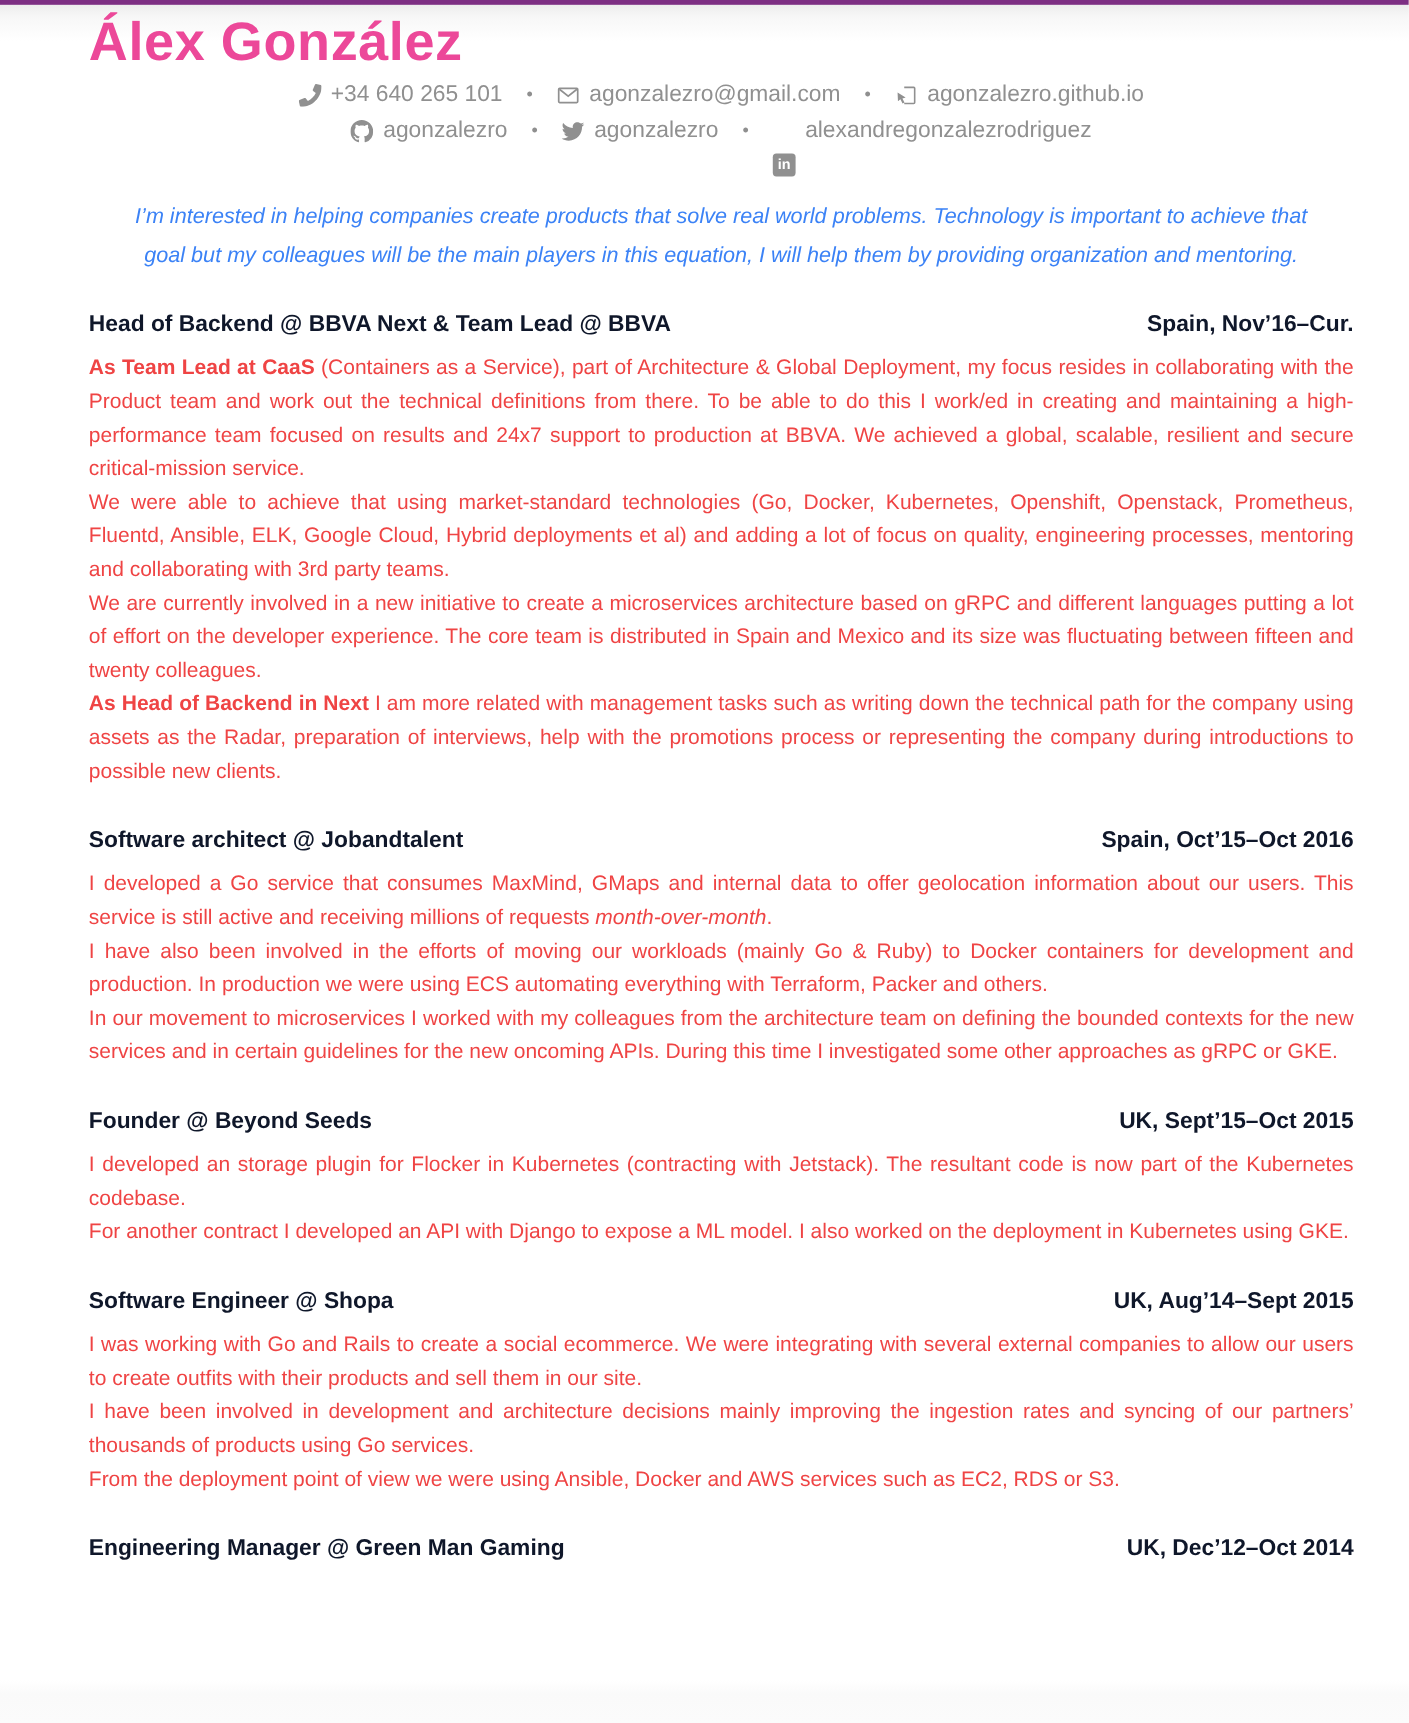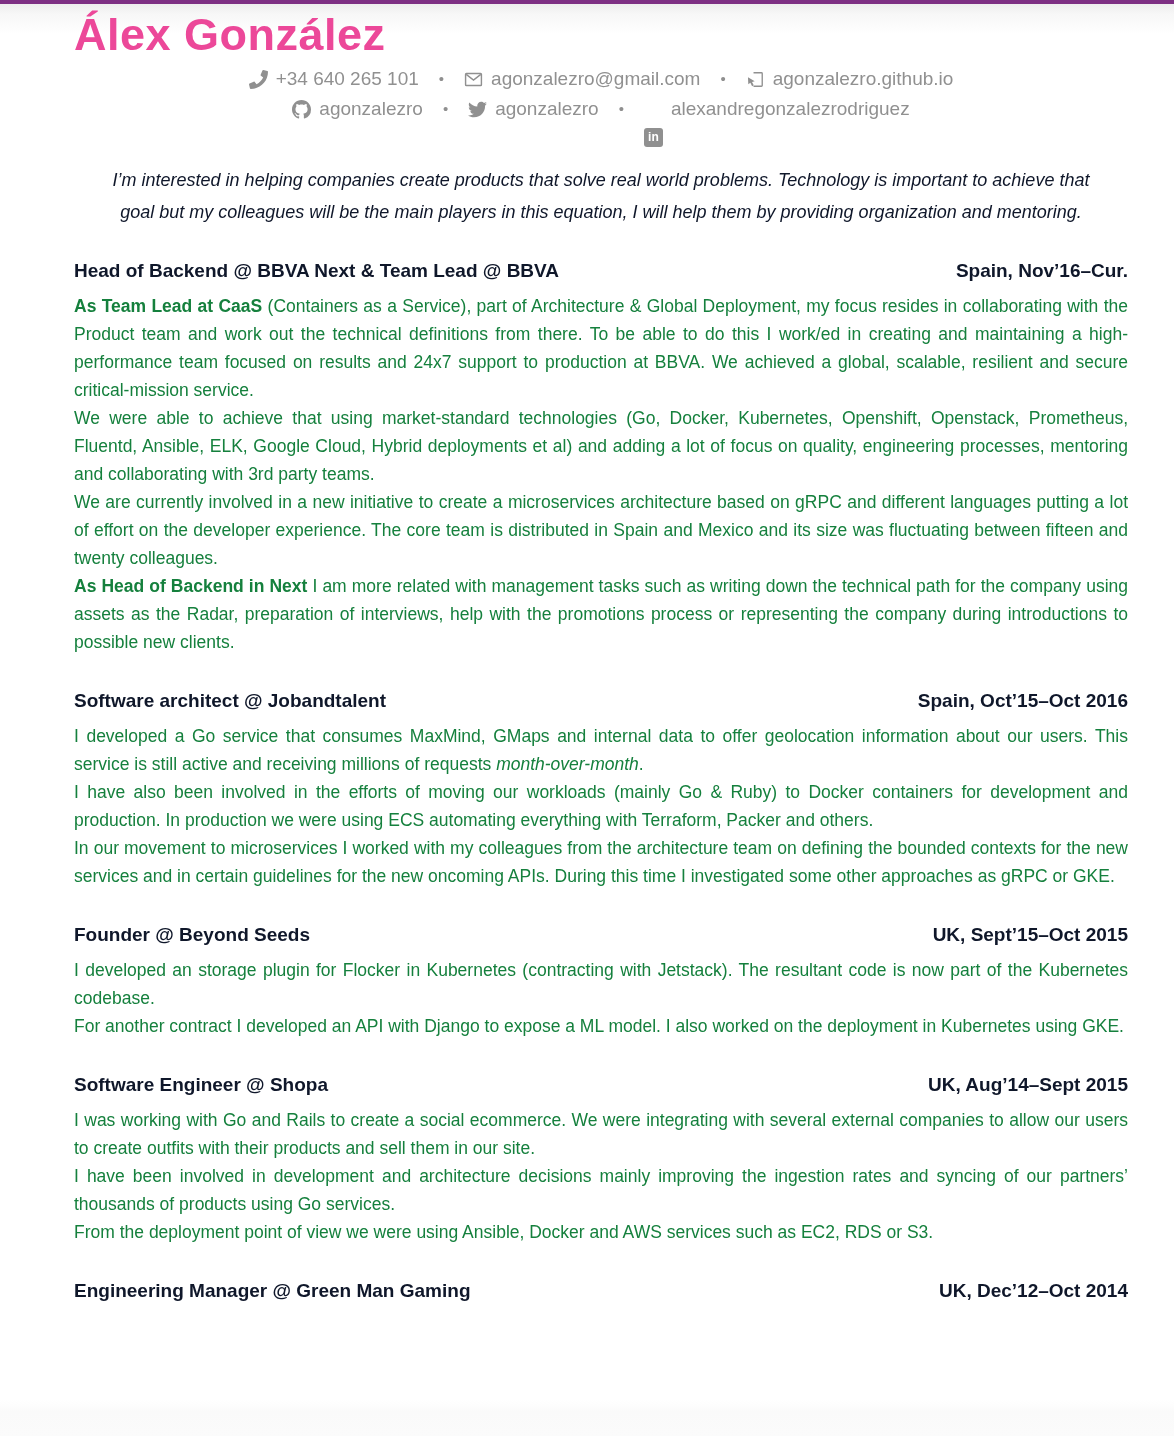--- a/index.html
+++ b/index.html
@@ -43,40 +43,40 @@
   }
 
   
   .intro {
     margin: 40px auto 0 auto;
     width: 1000px;
     text-align: center;
     font-style: italic;
     font-size: 18px;
     line-height: 32px;
-    color: #0f172a;
+    color: #3b82f6;
   }
 
   
   .section-heading {
     display: flex; justify-content: space-between; align-items: baseline;
     font-weight: bold;
     font-size: 19px;
     line-height: 26px;
     margin-top: 32px;
     margin-bottom: 8px;
     color: #0f172a;
   }
   .section:first-of-type .section-heading { margin-top: 30px; }
   .section p {
     margin: 0;
     font-size: 17.5px;
     line-height: 28px;
     text-align: justify;
-    color: #15803d;
+    color: #ef4444;
   }
   .section p b { font-weight: bold; }
   .section p i { font-style: italic; }
 </style>
 </head>
 <body>
 
 <div class="topbar" style="background: rgb(125, 47, 131);"></div>
 
 <div class="page">

